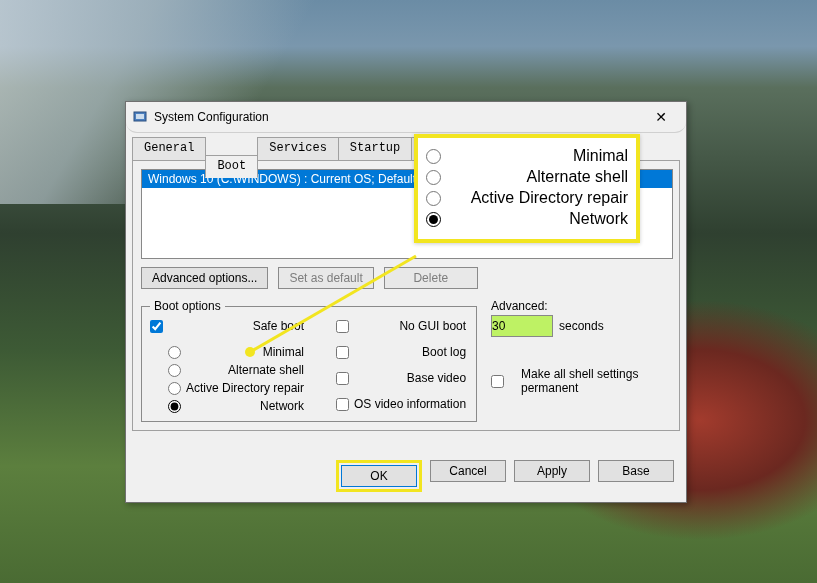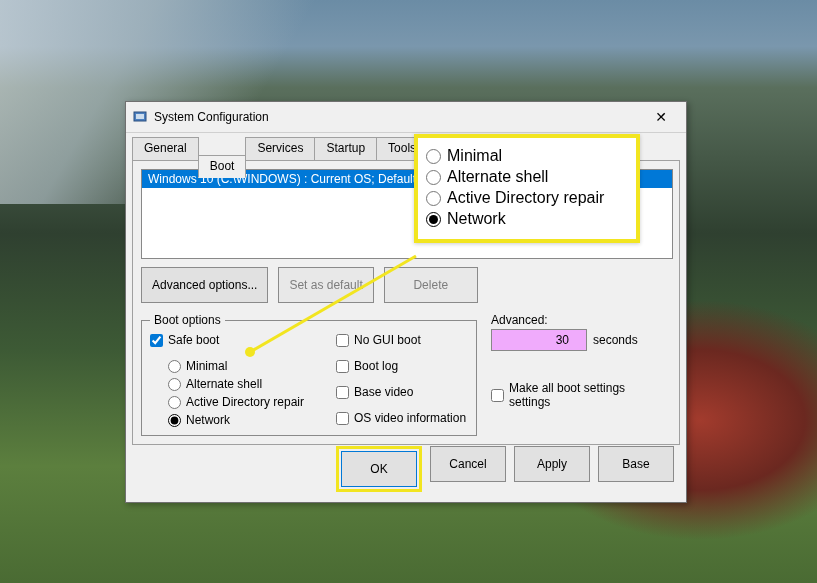--- a/index.html
+++ b/index.html
@@ -46,38 +46,40 @@
     box-shadow: 2px 2px 6px rgba(0,0,0,0.3);
     color: #000;
   }
   .titlebar {
     height: 30px;
     display: flex;
     align-items: center;
     padding: 0 4px 0 6px;
     background: #f0f0f0;
     border-bottom: 1px solid #d0d0d0;
+    border-radius: 11px;
   }
   .titlebar .icon {
     width: 16px; height:16px;
     margin-right: 6px;
     display:flex; align-items:center; justify-content:center;
   }
   .titlebar .title { flex: 0 0 auto; }
   .titlebar .spacer { flex: 1; }
   .titlebar .close {
     width: 42px; height: 28px;
     display:flex; align-items:center; justify-content:center;
     font-size: 14px;
   }
 
   .tabstrip {
     display: flex;
     padding: 4px 6px 0 6px;
     gap: 0;
+    font-family: Liberation Mono, monospace;
   }
   .tab {
     padding: 3px 11px 4px 11px;
     border: 1px solid #a0a0a0;
     border-bottom: none;
     background: #e5e5e5;
     margin-right: -1px;
     cursor: default;
     position: relative;
   }
@@ -104,52 +106,52 @@
   .oslist .row {
     background: #0078d7;
     color: #fff;
     padding: 2px 6px;
     white-space: nowrap;
   }
 
   .btnrow { margin-top: 8px; display:flex; gap: 10px; }
   .btn {
     min-width: 94px;
-    height: 36px;
+    height: 22px;
     border: 1px solid #8a8a8a;
     background: #e1e1e1;
     display:inline-flex; align-items:center; justify-content:center;
     padding: 0 10px;
     cursor: default;
     font: inherit;
   }
   .btn.disabled { color:#7d7d7d; background:#e8e8e8; }
 
   .lower { display:flex; margin-top: 10px; gap: 14px; }
   fieldset.bootopts {
     flex: 1 1 auto;
     border: 1px solid #8a8a8a;
     padding: 6px 8px 8px 8px;
     margin: 0;
   }
   fieldset.bootopts legend { padding: 0 4px; }
   .bootopts-inner { display:flex; gap: 32px; }
   .col { display:flex; flex-direction:column; gap: 12px; }
   .indent { margin-left: 18px; display:flex; flex-direction:column; gap:4px;}
-  .check, .radio { display:flex; align-items:center; gap:5px; }
+  .check, .radio { display:flex; align-items:center; gap:5px;justify-content:space-between; }
   .check input, .radio input { margin:0; width:13px; height:13px; }
   .radio input { accent-color:#000; }
   .check input { accent-color:#0078d7; }
 
   .rightcol { width: 180px; }
   .timeout-row { display:flex; align-items:center; gap:6px; margin-top:2px; }
   .timeout-row input {
     width: 60px; height:18px;
-    border:1px solid #888; background:#f0abfc;
-    padding: 1px 17px; font: inherit; text-align: right;
+    border:1px solid #888; background:#bef264;
+    padding: 1px 0; font: inherit;
   }
 
   .actionbar {
     position:absolute;
     bottom: 10px; right: 12px;
     display:flex; gap:8px;
   }
   .actionbar .btn { min-width: 76px; }
   .btn.default { border:1.5px solid #0078d7; }
   .ok-highlight {
@@ -269,21 +271,21 @@
 
       <div class="rightcol">
         <div>Advanced:</div>
         <div class="timeout-row">
           <input type="text" value="30" style="">
           <span>seconds</span>
         </div>
         <div style="height:30px"></div>
         <label class="check">
           <input type="checkbox" style="">
-          <span style="max-width:150px">Make all boot settings settings</span>
+          <span style="max-width:150px">Make all shell settings permanent</span>
         </label>
       </div>
     </div>
   </div>
 
   <div class="actionbar">
     <span class="ok-highlight">
       <button class="btn default">OK</button>
     </span>
     <button class="btn">Cancel</button>

